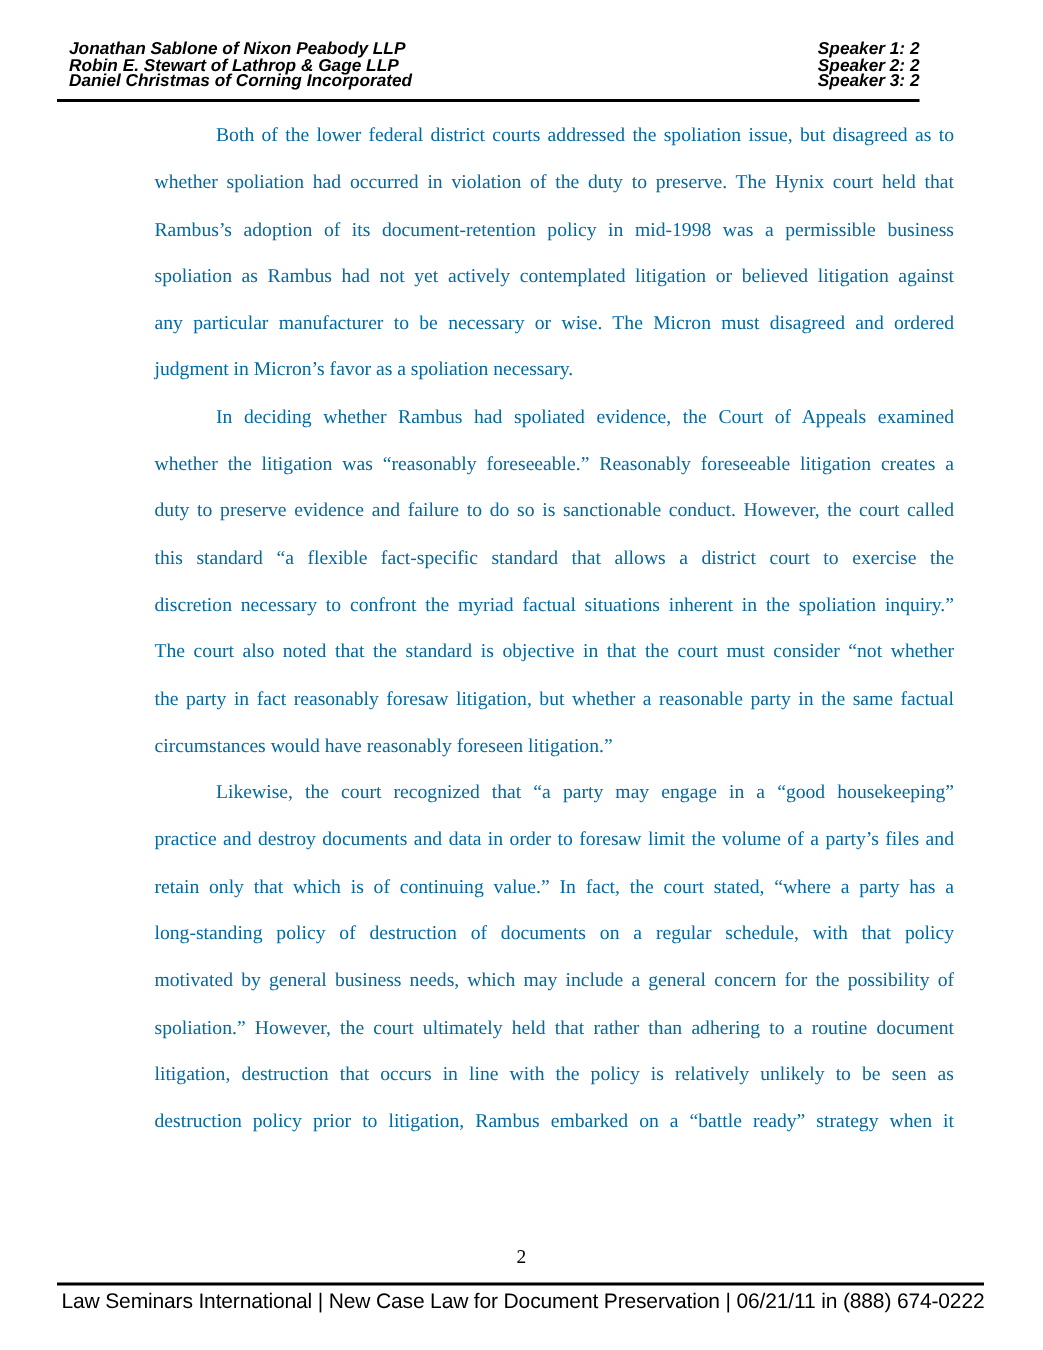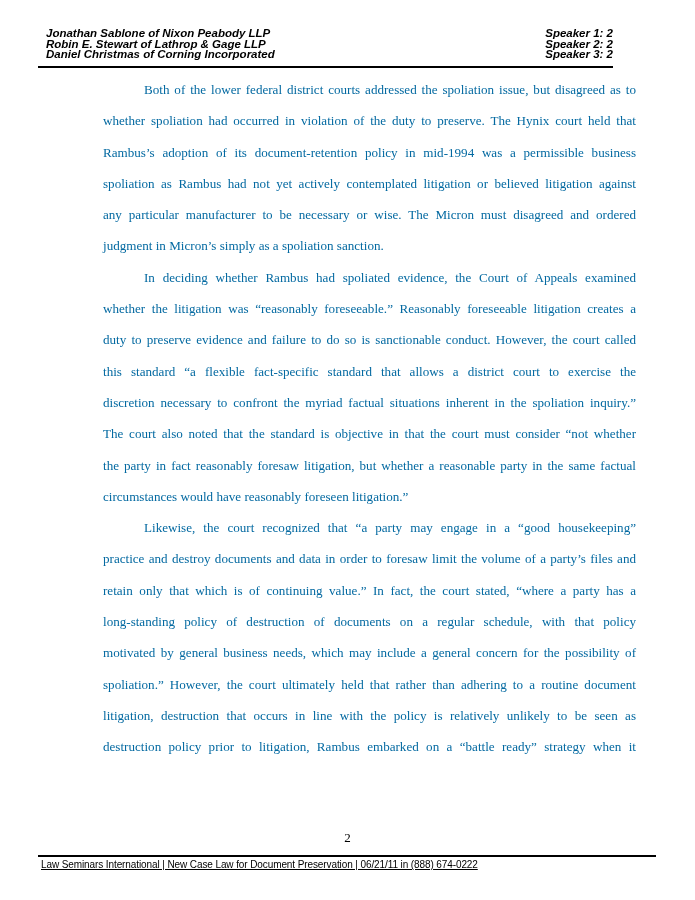--- a/index.html
+++ b/index.html
@@ -20,21 +20,21 @@
     font-family: "Liberation Serif", serif; font-size: 13.1px; color: #0369a1; margin-left: 21px;
   }
   .ln { height: 31.3px; line-height: 22px; white-space: nowrap; text-align: justify; text-align-last: justify; }
   .ln.last { text-align-last: left; }
   .ln.indent { padding-left: 41px; }
 
   .page-num { position: absolute; left: 0; width: 695px; top: 830px; text-align: center;
     font-family: "Liberation Serif", serif; font-size: 13px; }
   .ftr-rule { position: absolute; left: 38px; top: 855px; width: 618px; height: 2px; background: #000; }
   .footer { position: absolute; left: 41px; top: 859px; font-family: "Liberation Sans", sans-serif;
-    font-size: 10px; white-space: nowrap; letter-spacing: -0.1px; text-decoration: underline; }
+    font-size: 14px; white-space: nowrap; letter-spacing: -0.1px; }
 </style>
 </head>
 <body>
 
 <div class="header">
   <div class="hdr-left">
     <div class="hdr-line">Jonathan Sablone of Nixon Peabody LLP</div>
     <div class="hdr-line">Robin E. Stewart of Lathrop &amp; Gage LLP</div>
     <div class="hdr-line">Daniel Christmas of Corning Incorporated</div>
   </div>
@@ -43,24 +43,24 @@
     <div class="hdr-line">Speaker 2: 2</div>
     <div class="hdr-line">Speaker 3: 2</div>
   </div>
 </div>
 <div class="hdr-rule"></div>
 
 <div class="body-text">
   <div>
     <div class="ln indent">Both of the lower federal district courts addressed the spoliation issue, but disagreed as to</div>
     <div class="ln">whether spoliation had occurred in violation of the duty to preserve.  The Hynix court held that</div>
-    <div class="ln">Rambus’s adoption of its document-retention policy in mid-1994 was a permissible business</div>
+    <div class="ln">Rambus’s adoption of its document-retention policy in mid-1998 was a permissible business</div>
     <div class="ln">spoliation as Rambus had not yet actively contemplated litigation or believed litigation against</div>
     <div class="ln">any particular manufacturer to be necessary or wise.  The Micron must disagreed and ordered</div>
-    <div class="ln last">judgment in Micron’s simply as a spoliation sanction.</div>
+    <div class="ln last">judgment in Micron’s favor as a spoliation necessary.</div>
   </div>
   <div>
     <div class="ln indent">In deciding whether Rambus had spoliated evidence, the Court of Appeals examined</div>
     <div class="ln">whether the litigation was “reasonably foreseeable.”  Reasonably foreseeable litigation creates a</div>
     <div class="ln">duty to preserve evidence and failure to do so is sanctionable conduct.  However, the court called</div>
     <div class="ln">this standard “a flexible fact-specific standard that allows a district court to exercise the</div>
     <div class="ln">discretion necessary to confront the myriad factual situations inherent in the spoliation inquiry.”</div>
     <div class="ln">The court also noted that the standard is objective in that the court must consider “not whether</div>
     <div class="ln">the party in fact reasonably foresaw litigation, but whether a reasonable party in the same factual</div>
     <div class="ln last">circumstances would have reasonably foreseen litigation.”</div>

